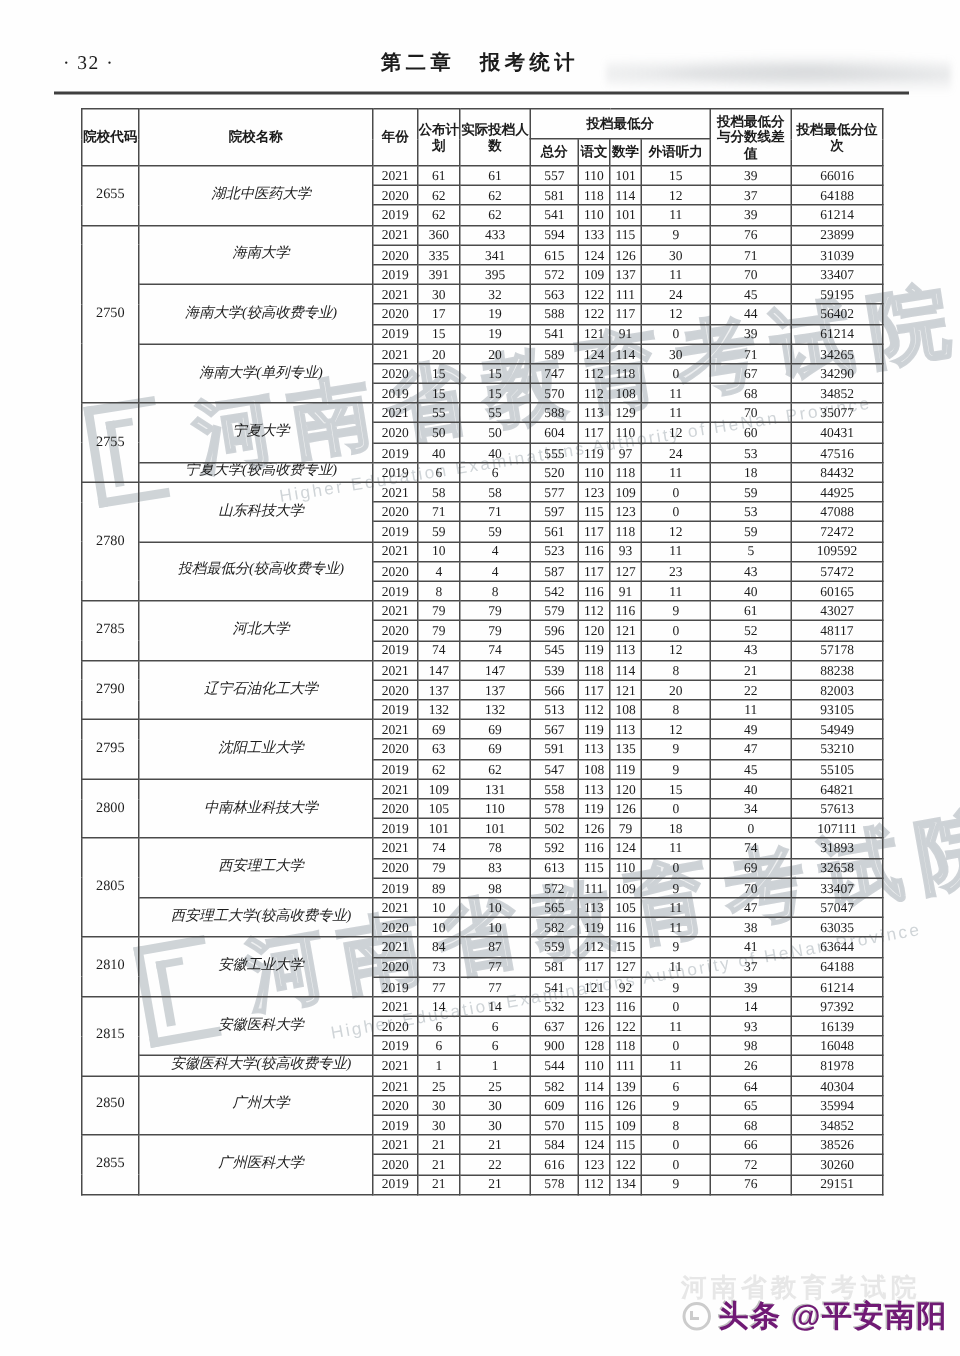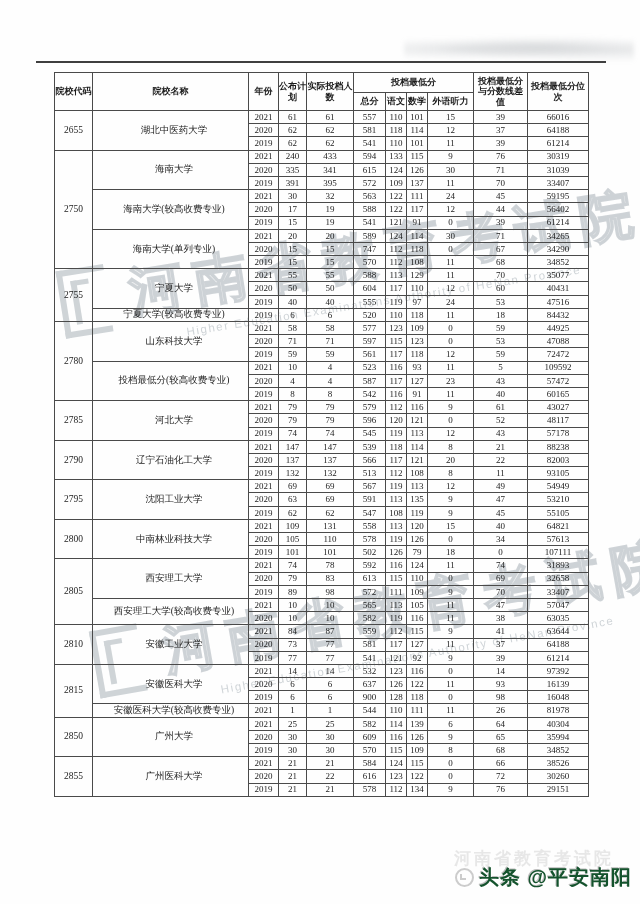--- a/index.html
+++ b/index.html
@@ -24,21 +24,21 @@
   
   table.score{position:absolute;left:54px;top:72px;width:534px;z-index:2;
     border-collapse:collapse;table-layout:fixed;background:transparent;}
   table.score th,table.score td{
     border:1px solid #4a4a4a;text-align:center;vertical-align:middle;
     padding:0;font-size:9px;line-height:1.15;overflow:hidden;}
   table.score thead th{font-weight:bold;font-size:9px;padding:1px 0;}
   table.score thead tr:nth-child(1) th{height:17px;}
   table.score thead tr:nth-child(2) th{height:15px;text-align:center;}
   table.score tbody td{height:12.2px;}
-  td.name-cell{text-align:center;padding-left:7px !important;font-size:9.5px !important;}
+  td.name-cell{text-align:center;padding-left:7px !important;font-size:9.5px !important;font-style:italic;}
   td.code-cell{font-size:9.5px !important;}
   
   .wm{position:absolute;z-index:0;opacity:.55;pointer-events:none;color:#a9b2b8;}
   .wm-a{left:62px;top:268px;width:720px;transform:rotate(-9deg);transform-origin:0 50%;}
   .wm-b{left:96px;top:628px;width:720px;transform:rotate(-10deg);transform-origin:0 50%;}
   .wm-row{display:flex;align-items:center;gap:22px;}
   .wm-logo{display:inline-block;width:42px;height:56px;border:6px solid currentColor;border-right:0;position:relative;flex:0 0 auto;}
   .wm-logo::after{content:"";position:absolute;left:7px;top:6px;bottom:6px;width:12px;border-left:6px solid currentColor;border-top:5px solid currentColor;}
   .wm-cn{font-size:54px;font-weight:bold;letter-spacing:11px;white-space:nowrap;
     color:rgba(176,184,190,.38);-webkit-text-stroke:1.6px rgba(160,169,176,.9);}
@@ -46,28 +46,32 @@
     font-family:"Liberation Sans","DejaVu Sans",sans-serif;color:#aab3b9;}
   
   .footer-ghost{position:absolute;right:26px;bottom:34px;z-index:0;
     font-size:17px;letter-spacing:3px;color:#e7e7e7;font-weight:bold;}
   .footer{position:absolute;right:8px;bottom:13px;z-index:3;display:flex;align-items:center;gap:5px;
     font-family:"Liberation Sans","DejaVu Sans",sans-serif;}
   .tt-icon{display:inline-block;width:15px;height:15px;border-radius:50%;
     border:2.5px solid #cccccc;box-shadow:1px 1px 0 #ffffff;position:relative;}
   .tt-icon::after{content:"";position:absolute;left:3px;top:4px;width:4px;height:4px;
     border-left:2px solid #cccccc;border-bottom:2px solid #cccccc;}
-  .footer-text{font-size:20px;font-weight:bold;color:#14532d;letter-spacing:1px;
+  .footer-text{font-size:20px;font-weight:bold;color:#701a75;letter-spacing:1px;
     text-shadow:1px 1px 1px #ffffff, -1px -1px 0 #bdbdbd;}
 </style>
 </head>
 <body>
 
 <div class="page">
 
+  <div class="page-head">
+    <span class="page-num">· 32 ·</span>
+    <span class="chapter-title">第二章　报考统计</span>
+  </div>
   <div class="head-rule"></div>
   <div class="smudge"></div>
 
   <div class="wm wm-a">
     <div class="wm-row">
       <span class="wm-logo"></span>
       <span class="wm-cn">河南省教育考试院</span>
     </div>
     <div class="wm-en">Higher Education Examinations Authority of HeNan Province</div>
   </div>
@@ -144,28 +148,28 @@
           <td>110</td>
           <td>101</td>
           <td>11</td>
           <td>39</td>
           <td>61214</td>
         </tr>
         <tr>
           <td class="code-cell" rowspan="9">2750</td>
           <td class="name-cell" rowspan="3">海南大学</td>
           <td>2021</td>
-          <td>240</td>
+          <td>360</td>
           <td>433</td>
           <td>594</td>
           <td>133</td>
           <td>115</td>
           <td>9</td>
           <td>76</td>
-          <td>30319</td>
+          <td>23899</td>
         </tr>
         <tr>
           <td>2020</td>
           <td>335</td>
           <td>341</td>
           <td>615</td>
           <td>124</td>
           <td>126</td>
           <td>30</td>
           <td>71</td>

